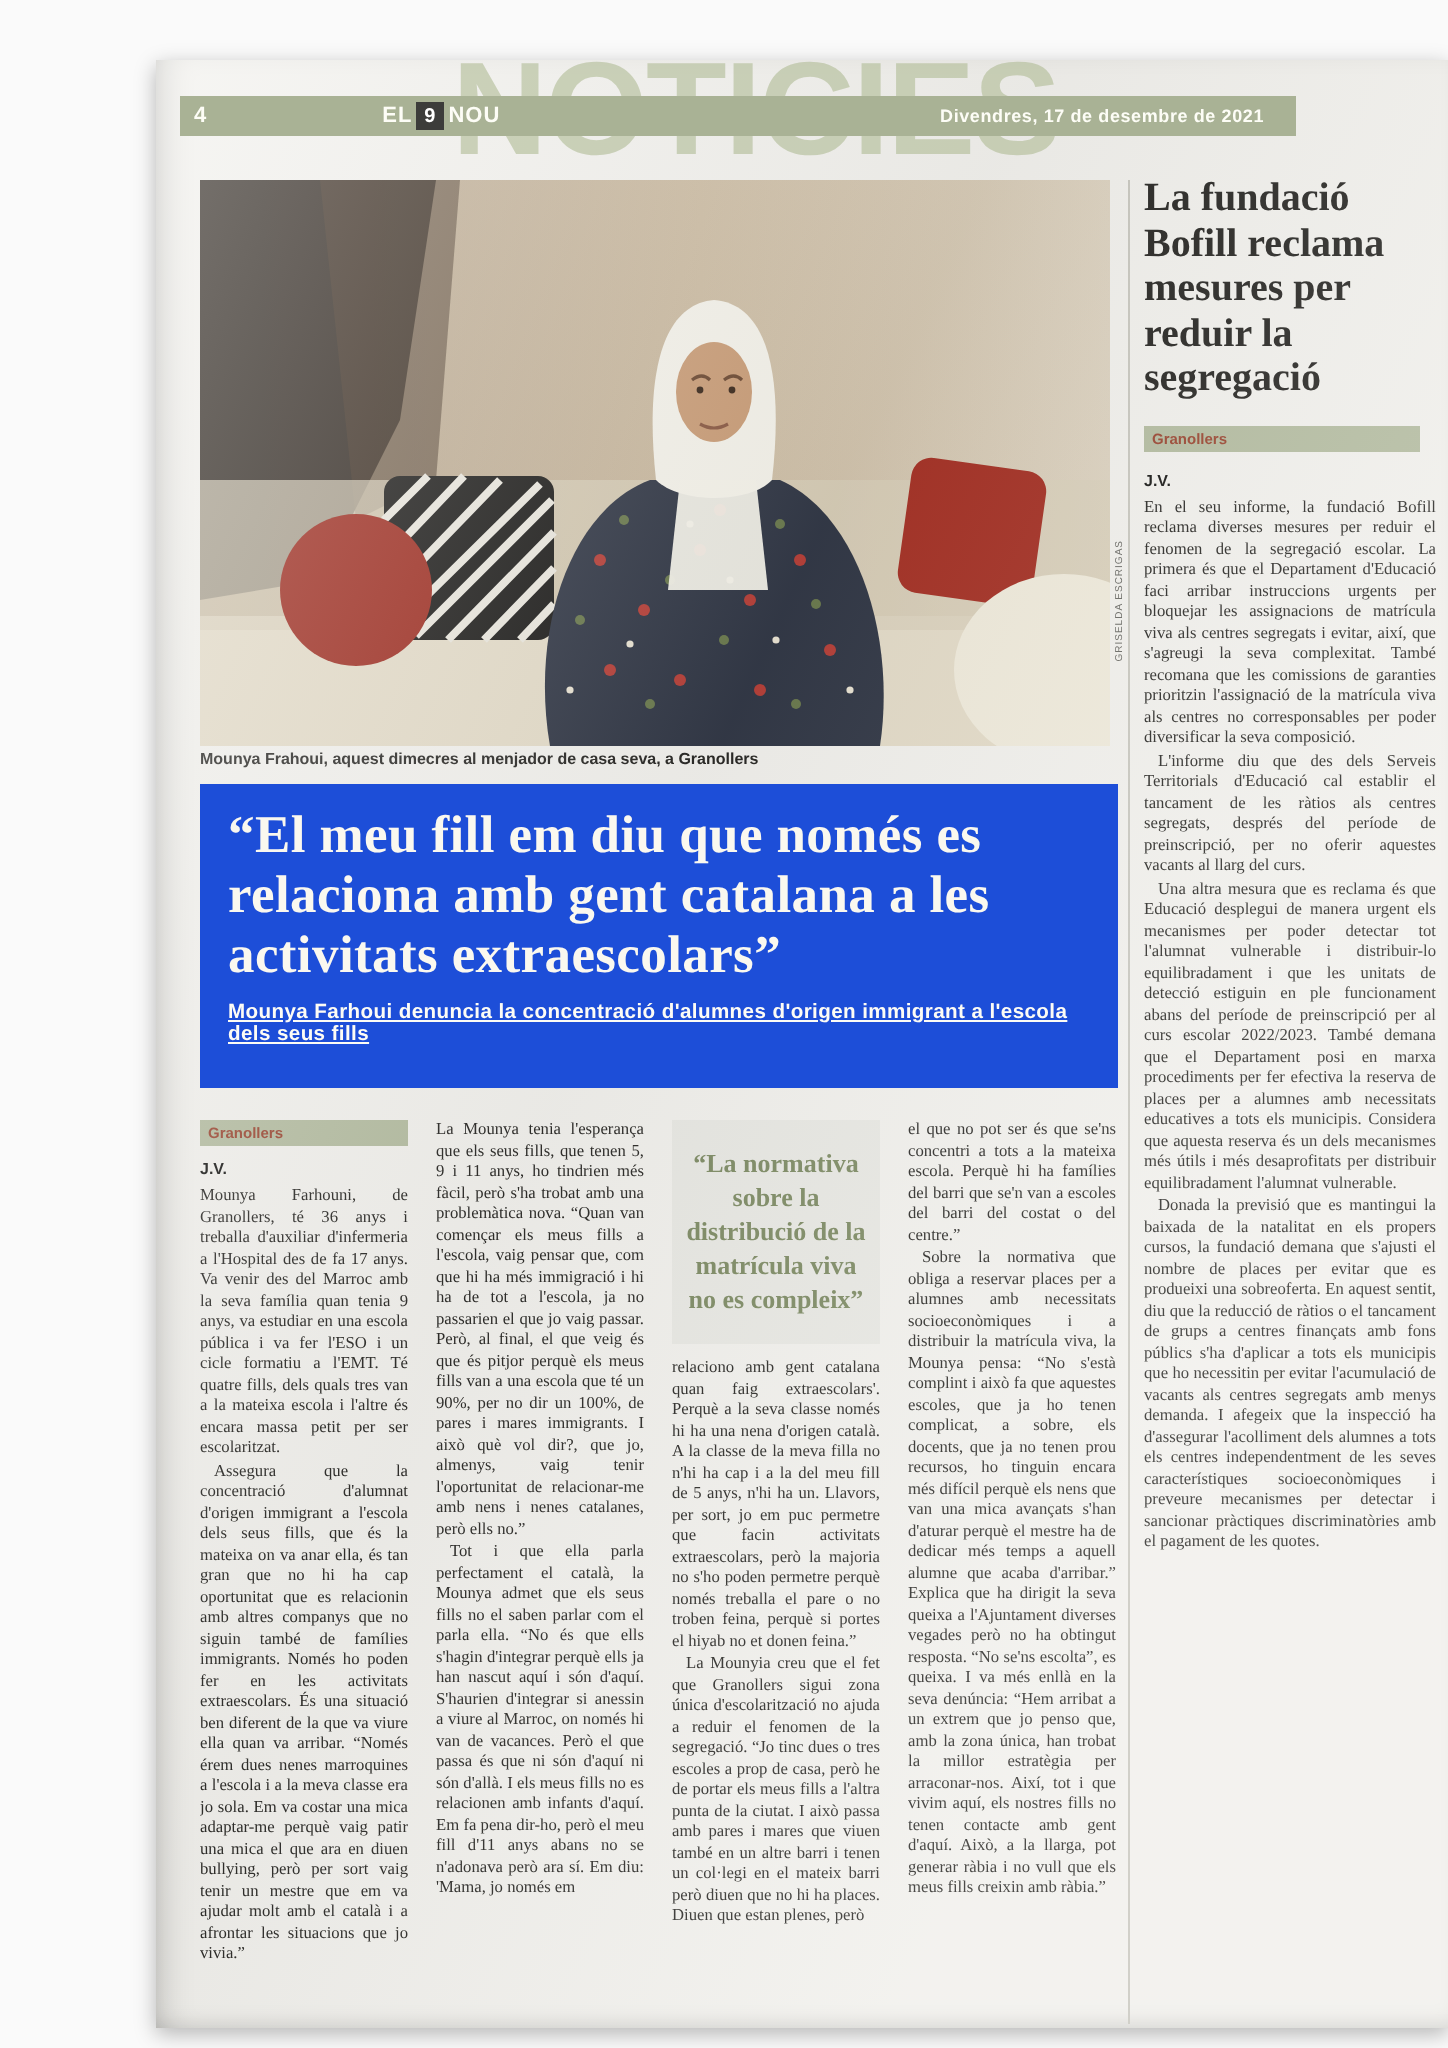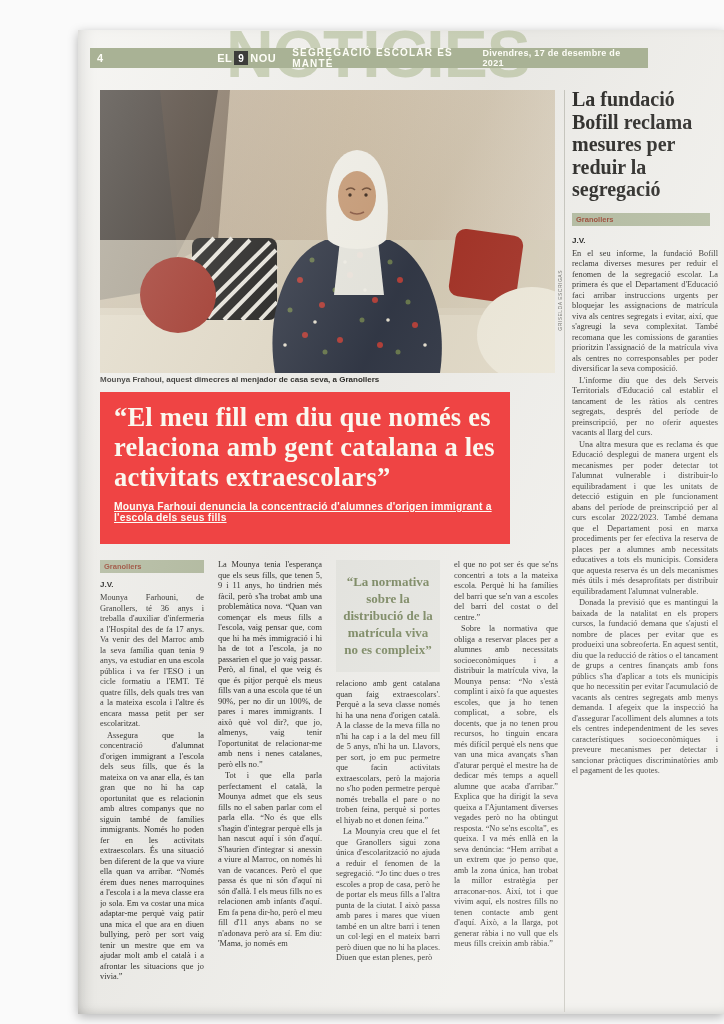--- a/index.html
+++ b/index.html
@@ -10,34 +10,34 @@
   .paper-grain{position:absolute;inset:0;background:linear-gradient(115deg,rgba(255,255,255,.35),rgba(0,0,0,.03) 40%,rgba(255,255,255,.15) 75%);pointer-events:none;}
 
   
   .watermark{position:absolute;left:148px;top:-14px;width:560px;font-weight:800;font-size:66px;
     letter-spacing:-1px;color:rgba(170,182,140,.55);font-family:"Liberation Sans",sans-serif;z-index:1;}
 
   
   .hbar{position:absolute;left:12px;top:18px;width:558px;height:20px;background:#a9b295;z-index:2;
     display:flex;align-items:center;color:#fdfdf6;}
   .hbar .pnum{font-weight:700;font-size:11px;margin-left:7px;}
-  .masthead{display:flex;align-items:center;gap:2px;margin-left:114px;font-weight:800;font-size:11px;letter-spacing:.5px;}
+  .masthead{display:flex;align-items:center;gap:2px;margin-left:88px;font-weight:800;font-size:11px;letter-spacing:.5px;}
   .nine-box{background:#3c3c3a;color:#fff;width:14px;height:14px;display:flex;align-items:center;justify-content:center;
     font-size:10px;font-weight:800;}
   .section-label{font-weight:800;font-size:10px;letter-spacing:1.2px;margin-left:16px;}
   .hdate{margin-left:auto;margin-right:16px;font-weight:700;font-size:9px;letter-spacing:.3px;}
 
   
   .photo{position:absolute;left:22px;top:60px;width:455px;height:283px;overflow:hidden;background:#c6b49a;}
   .photo-credit{position:absolute;left:479px;top:240px;width:10px;font-size:5px;color:#6b6b66;
     writing-mode:vertical-rl;transform:rotate(180deg);letter-spacing:.5px;}
   .caption{position:absolute;left:22px;top:345px;width:455px;font-size:8px;font-weight:700;color:#2b2a27;}
 
   
-  .headblock{position:absolute;left:22px;top:362px;width:410px;height:152px;background:#ef4444;
+  .headblock{position:absolute;left:22px;top:362px;width:459px;height:152px;background:#1d4ed8;
     box-sizing:border-box;padding:10px 12px 8px 14px;z-index:2;}
   .headline{font-family:"Liberation Serif","DejaVu Serif",serif;font-weight:700;font-size:26.5px;line-height:1.14;
     color:#faf8ef;letter-spacing:.2px;}
   .subhead{margin-top:8px;font-weight:700;font-size:10.3px;color:#fdfcf5;letter-spacing:.2px;text-decoration:underline;}
 
   
   .cols{position:absolute;left:22px;top:530px;width:460px;height:452px;display:flex;gap:14px;overflow:hidden;}
   .col{width:104px;min-width:104px;overflow:hidden;}
   .tagbar{background:#b5bda2;color:#9c4a36;font-weight:700;font-size:7.5px;padding:2px 0 2px 4px;margin-bottom:7px;}
   .byline{font-weight:700;font-size:8px;color:#1c1c1a;margin:0 0 4px 0;}
@@ -62,21 +62,20 @@
 
   <div class="watermark">NOTÍCIES</div>
 
   <div class="hbar">
     <span class="pnum">4</span>
     <span class="masthead">
       <span>EL</span>
       <span class="nine-box">9</span>
       <span>NOU</span>
     </span>
-    <span class="section-label">SEGREGACIÓ ESCOLAR ES MANTÉ</span>
     <span class="hdate">Divendres, 17 de desembre de 2021</span>
   </div>
 
   <div class="photo">
     <svg width="455" height="283" viewBox="0 0 455 283">
       <defs>
         <linearGradient id="wall" x1="0" y1="0" x2="1" y2="0">
           <stop offset="0" stop-color="#b3a189"></stop>
             <stop offset="0.55" stop-color="#cbbba2"></stop>
             <stop offset="1" stop-color="#dcd2c0"></stop>

